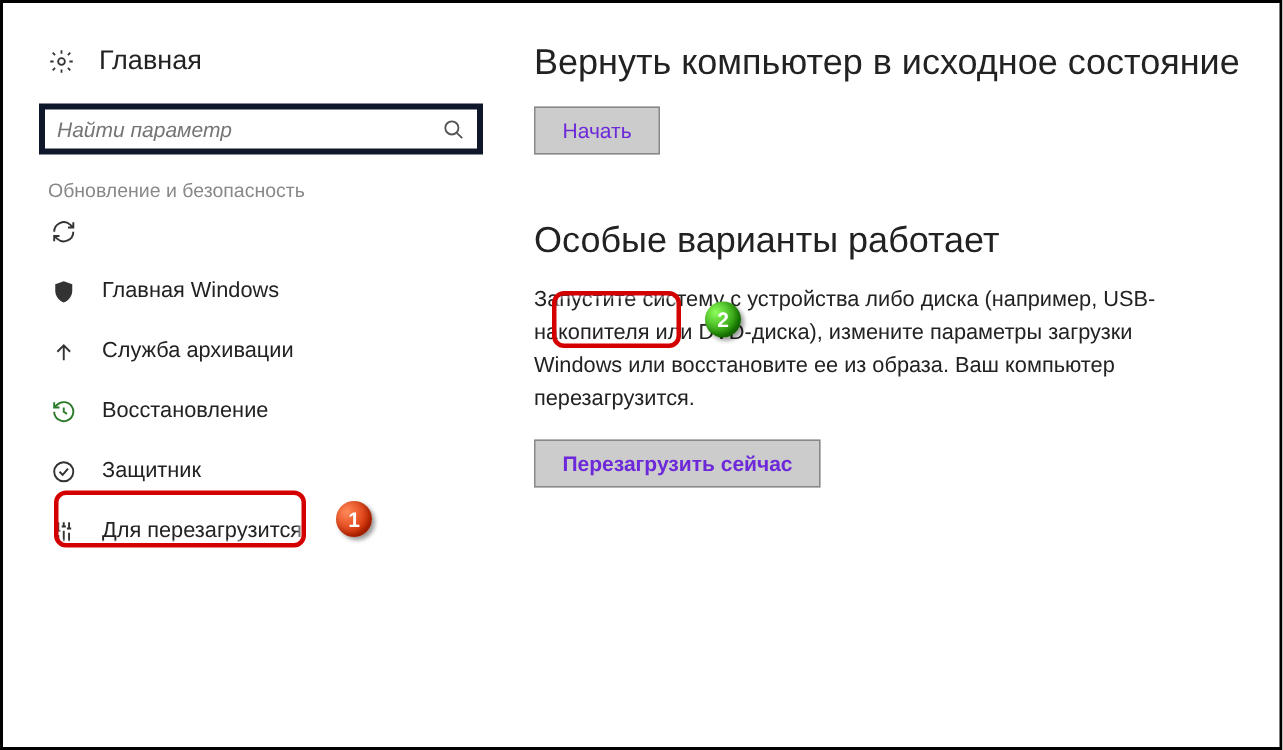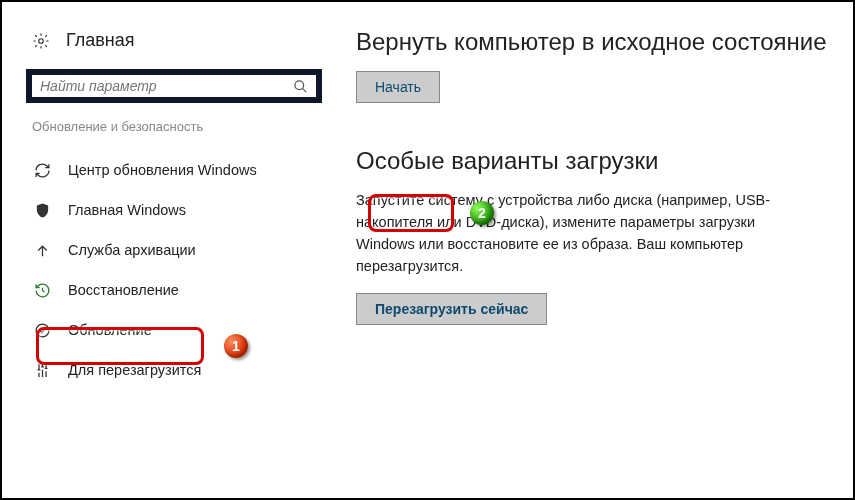--- a/index.html
+++ b/index.html
@@ -2,36 +2,36 @@
 <html><head>
 <meta charset="utf-8">
 <style>
 * { box-sizing: border-box; margin: 0; padding: 0; }
 body { font-family: "Segoe UI", Arial, sans-serif; background: #fff; width: 855px; height: 500px; overflow: hidden; }
 .frame { border: 2px solid #000; width: 855px; height: 500px; padding: 18px 22px 18px 18px; display: flex; position: relative; }
 .sidebar { width: 310px; flex-shrink: 0; }
 .home-row { display: flex; align-items: center; margin: 10px 0 18px 0; padding-left: 12px; }
 .home-row .icon { width: 18px; margin-right: 16px; color: #333; }
 .home-row span { font-size: 18px; color: #222; }
-.search-box { display: flex; align-items: center; border: 6px solid #0f172a; height: 34px; width: 296px; margin: 0 0 16px 6px; padding: 0 8px; color: #888; }
+.search-box { display: flex; align-items: center; border: 4px solid #0f172a; height: 34px; width: 296px; margin: 0 0 16px 6px; padding: 0 8px; color: #888; }
 .search-box input { flex: 1; border: none; outline: none; font-size: 14px; font-style: italic; color: #666; background: transparent; }
 .search-box .sicon { font-size: 14px; color: #666; }
-.section-label { font-size: 13px; color: #888; margin: 6px 0 16px 12px; }
+.section-label { font-size: 13px; color: #888; margin: 6px 0 0 12px; }
 .nav-item { display: flex; align-items: center; height: 40px; padding-left: 12px; cursor: pointer; position: relative; }
 .nav-item .icon { width: 20px; margin-right: 16px; color: #333; display: flex; justify-content: center; }
 .nav-item span.lbl { font-size: 14.5px; color: #222; }
 .nav-item.selected { }
 .highlight-box { position: absolute; border: 3px solid #d40000; border-radius: 8px; pointer-events: none; box-shadow: inset 0 0 0 2px rgba(255,255,255,0.4); }
 .badge { width: 24px; height: 24px; border-radius: 50%; display: inline-flex; align-items: center; justify-content: center; font-weight: bold; color: #fff; font-size: 14px; box-shadow: inset -2px -2px 4px rgba(0,0,0,0.3), 2px 2px 3px rgba(0,0,0,0.4); }
 .badge.red { background: radial-gradient(circle at 30% 30%, #ff8a5a, #d42a00 70%); }
 .badge.green { background: radial-gradient(circle at 30% 30%, #8dff5a, #1a8a00 70%); }
 .main { flex: 1; padding-left: 26px; padding-top: 6px; }
 .section-title { font-size: 24px; font-weight: 400; color: #222; margin-bottom: 14px; line-height: 1.3; }
 .section-desc { font-size: 14.5px; color: #222; line-height: 1.5; margin-bottom: 16px; max-width: 440px; }
-.btn { display: inline-block; background: #ccc; border: 1px solid #888; padding: 7px 18px; font-size: 14px; color: #0c4a6e; cursor: pointer; }
+.btn { display: inline-block; background: #ccc; border: 1px solid #888; padding: 7px 18px; font-size: 14px; color: #6d28d9; cursor: pointer; }
 .section2 { margin-top: 42px; }
 svg { display: block; }
 </style>
 </head>
 <body>
 
 <div class="frame">
 
   <div class="sidebar">
 
@@ -57,21 +57,20 @@
 
     <div class="section-label">Обновление и безопасность</div>
 
     <div class="nav-item">
       <span class="icon">
         <svg width="17" height="17" viewBox="0 0 24 24" fill="none" stroke="#333" stroke-width="1.8">
             <path d="M3 12a9 9 0 0 1 15-6.7L21 8M21 3v5h-5"></path>
             <path d="M21 12a9 9 0 0 1-15 6.7L3 16M3 21v-5h5"></path>
           </svg>
       </span>
-      <span class="lbl">Центр обновления Windows</span>
     </div>
 
     <div class="nav-item">
       <span class="icon">
         <svg width="17" height="17" viewBox="0 0 24 24" fill="#333">
             <path d="M12 2l8 3v6c0 5-3.5 9.5-8 11-4.5-1.5-8-6-8-11V5l8-3z"></path>
           </svg>
       </span>
       <span class="lbl">Главная Windows</span>
     </div>
@@ -96,21 +95,21 @@
       <span class="lbl">Восстановление</span>
     </div>
 
     <div class="nav-item">
       <span class="icon">
         <svg width="17" height="17" viewBox="0 0 24 24" fill="none" stroke="#333" stroke-width="1.8">
             <circle cx="12" cy="12" r="9"></circle>
             <path d="M8 12l3 3 5-6"></path>
           </svg>
       </span>
-      <span class="lbl">Обновление</span>
+      <span class="lbl">Защитник</span>
     </div>
 
     <div class="nav-item">
       <span class="icon">
         <svg width="17" height="17" viewBox="0 0 24 24" fill="none" stroke="#333" stroke-width="1.8">
             <path d="M7 3v8M7 15v6M5 11h4M17 3v6M17 13v8M15 9h4M12 3v4M12 11v10M10 7h4"></path>
           </svg>
       </span>
       <span class="lbl">Для перезагрузится</span>
     </div>
@@ -118,21 +117,21 @@
   </div>
 
   <div class="main">
 
     <h2 class="section-title">Вернуть компьютер в исходное состояние</h2>
     <div style="position:relative; display:inline-block;">
       <button class="btn">Начать</button>
     </div>
 
     <div class="section2">
-      <h2 class="section-title">Особые варианты загрузки</h2>
+      <h2 class="section-title">Особые варианты работает</h2>
       <p class="section-desc">Запустите систему с устройства либо диска (например, USB-накопителя или DVD-диска), измените параметры загрузки Windows или восстановите ее из образа. Ваш компьютер перезагрузится.</p>
       <button class="btn" style="background:#ccc;font-weight:bold;">Перезагрузить сейчас</button>
     </div>
 
   </div>
 
   <div class="highlight-box" style="left:34px; top:325px; width:168px; height:38px;"></div>
   <div class="highlight-box" style="left:366px; top:192px; width:86px; height:38px;"></div>
 
   <div class="badge red" style="position:absolute; left:222px; top:332px;">1</div>

